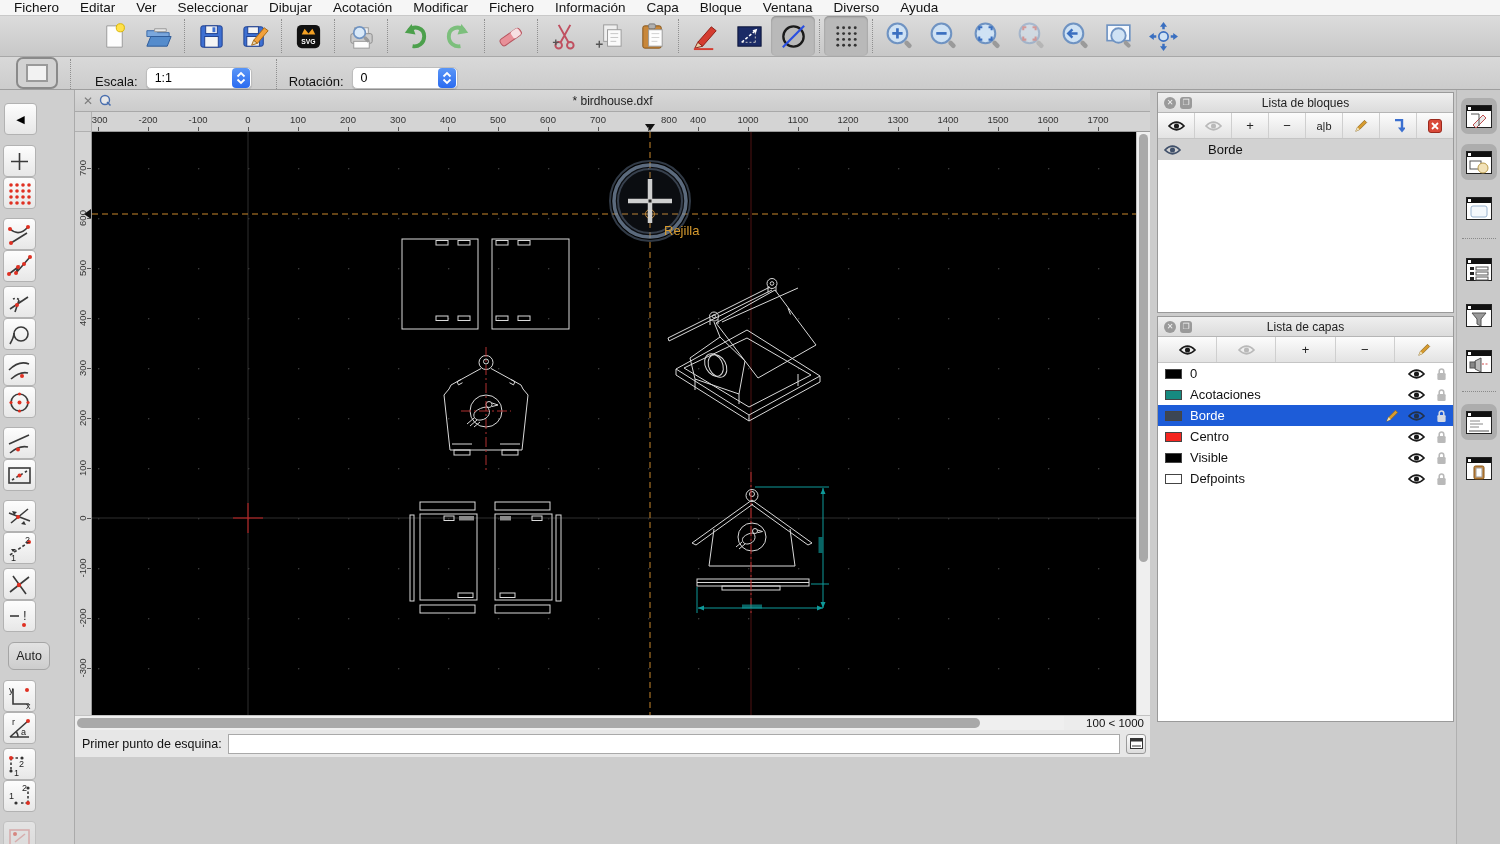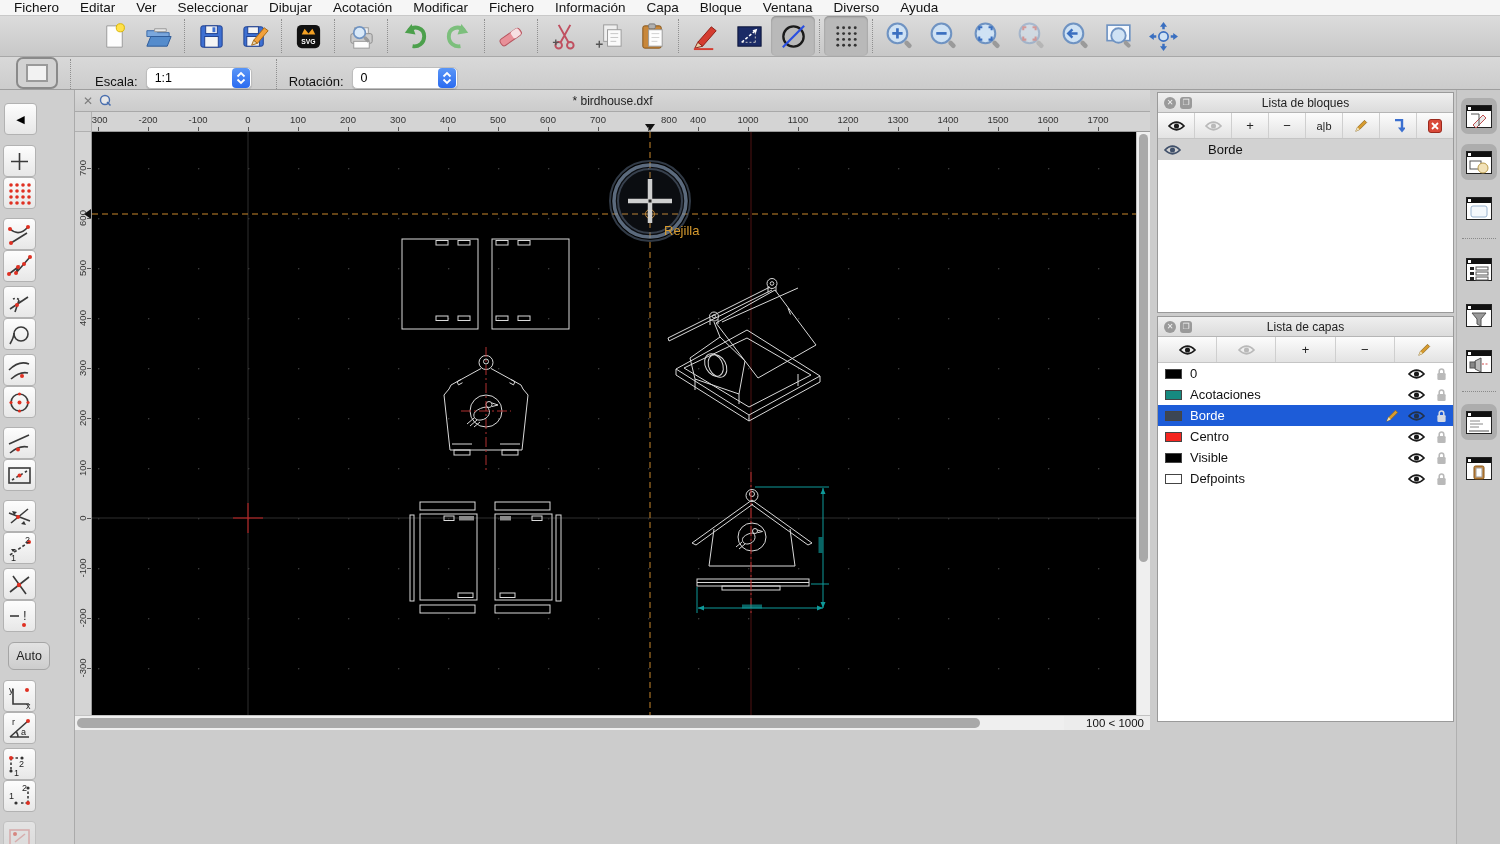--- a/index.html
+++ b/index.html
@@ -794,20 +794,31 @@
           </div>
       </div>
 
       <div class="hscrollrow">
         <div class="htrack">
             <div class="hthumb"></div>
           </div>
         <div class="hoverflow">100 &lt; 1000</div>
       </div>
 
+      <div class="cmdinput">
+        <span class="lbl">Primer punto de esquina:</span>
+        <input type="text" value="" style="">
+        <div class="kbdbtn">
+            <svg width="13" height="11" viewBox="0 0 13 11">
+              <rect x="0.5" y="0.5" width="12" height="10" fill="#fff" stroke="#333"></rect>
+              <rect x="0.5" y="0.5" width="12" height="3" fill="#333"></rect>
+              <rect x="2" y="7" width="9" height="2" fill="#999"></rect>
+            </svg>
+          </div>
+      </div>
     </div>
 
     <div class="rightwrap">
       <div class="panels">
         <div class="panel blocks">
           <div class="phead">
             <span class="wbtn b1">✕</span>
             <span class="wbtn b2">❐</span>
             <div class="ptitle">Lista de bloques</div>
           </div>

